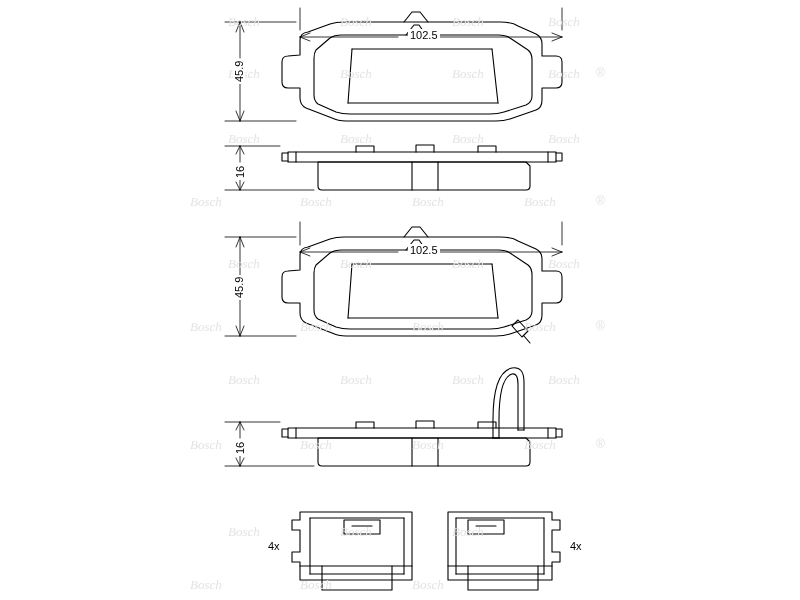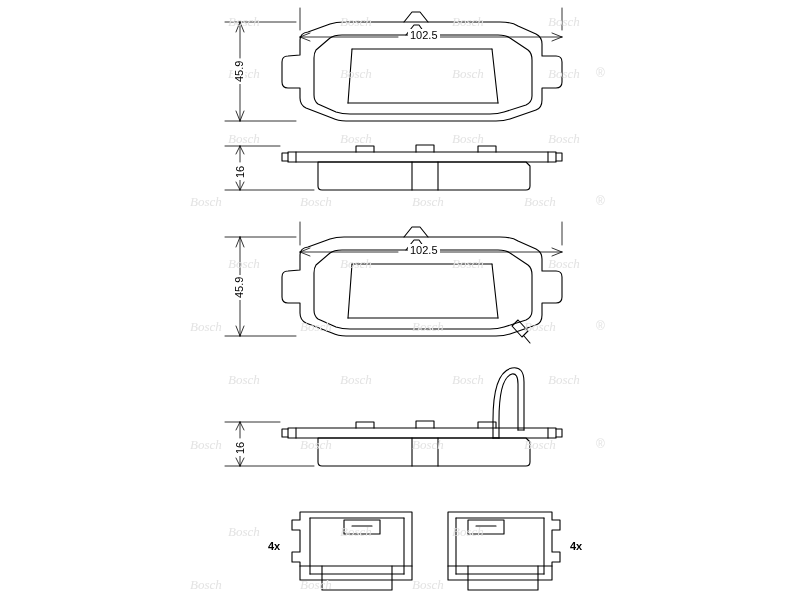--- a/index.html
+++ b/index.html
@@ -49,21 +49,20 @@
   .dimlabel.vert {
     transform: rotate(-90deg);
     transform-origin: left top;
   }
   .qty {
     position: absolute;
     color: #000000;
     font-family: "Liberation Sans", sans-serif;
     font-size: 11px;
     white-space: nowrap;
-    font-weight: bold;
   }
 </style>
 </head>
 <body>
 
 <div id="root">
 
   <svg class="layer" viewBox="0 0 800 600">
     <g fill="none" stroke="#000000" stroke-width="1.1" stroke-linejoin="round" stroke-linecap="round">
 

